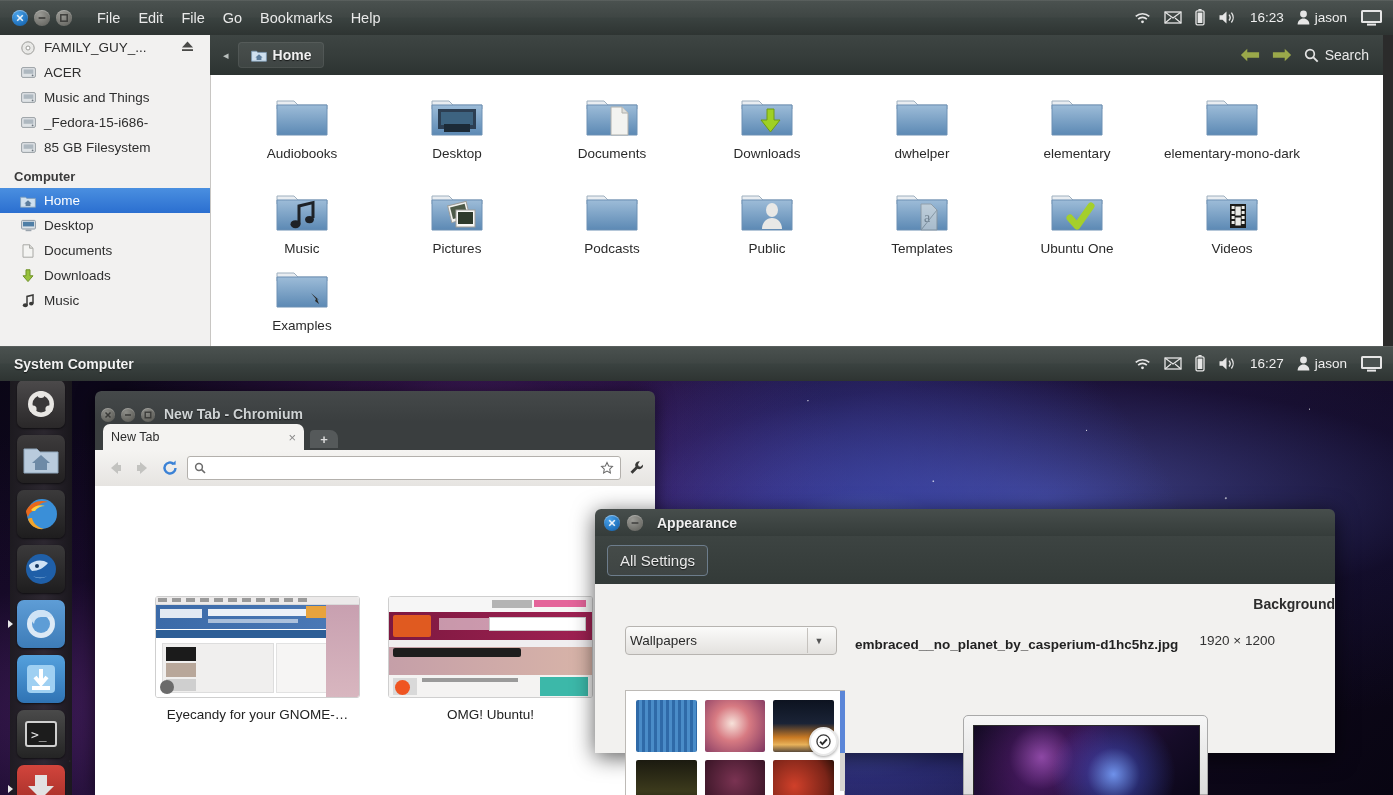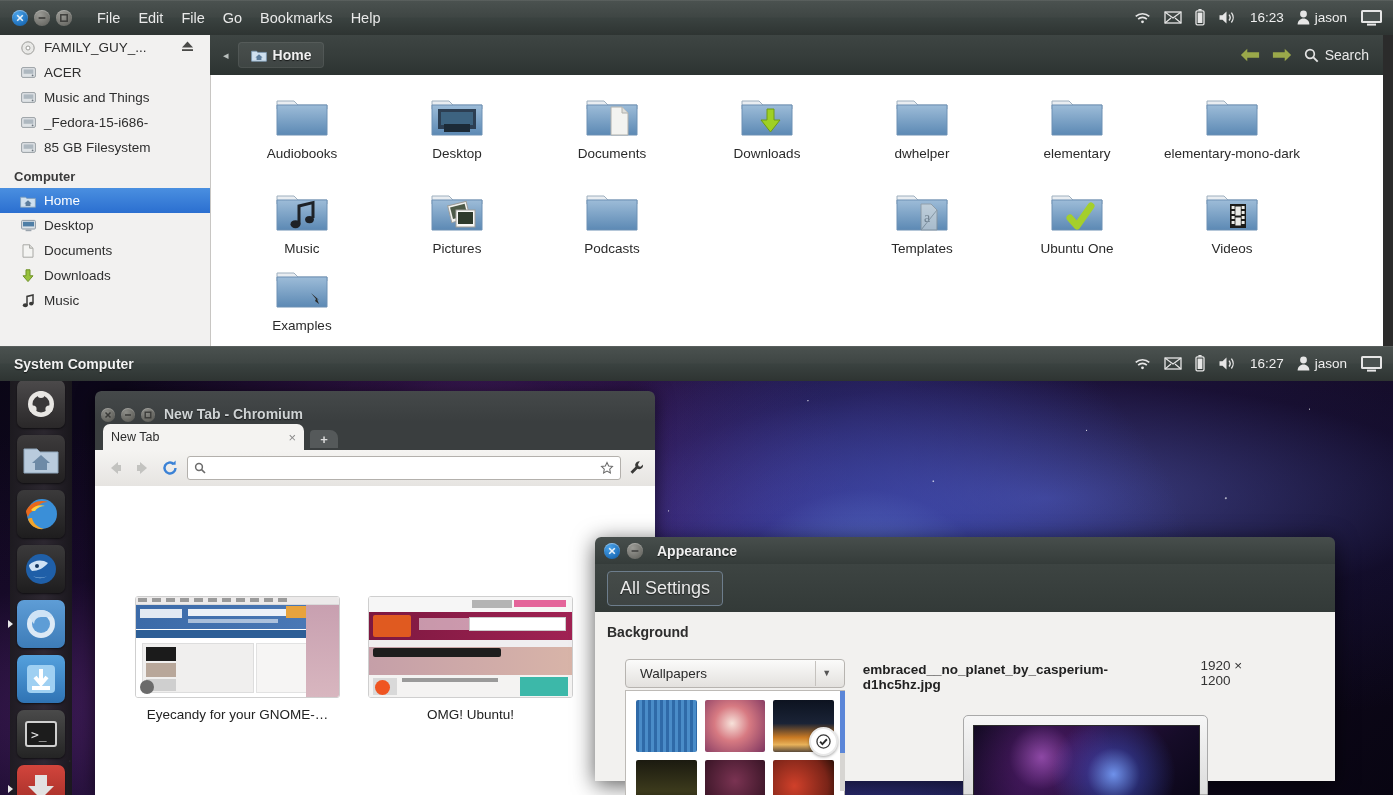--- a/index.html
+++ b/index.html
@@ -123,43 +123,43 @@
     display:flex;align-items:center;padding:0 8px;font-size:12.5px;color:#2c2c2c;}
   .cr-tab .x{margin-left:auto;color:#8a8a8a;font-size:13px;}
   .cr-newtab{width:28px;height:18px;background:#55595a;border-radius:4px 8px 0 0;margin-left:6px;
     display:flex;align-items:center;justify-content:center;color:#dcdcdc;font-size:13px;
     font-weight:bold;margin-bottom:2px;}
   .cr-toolbar{height:36px;background:linear-gradient(to bottom,#f5f4f2,#e6e4e1);
     display:flex;align-items:center;gap:8px;padding:0 10px;border-bottom:1px solid #c9c6c2;}
   .cr-omni{flex:1;height:22px;background:#fff;border:1px solid #b3b0ac;border-radius:3px;
     display:flex;align-items:center;padding:0 6px;gap:6px;}
   .cr-body{position:absolute;left:0;right:0;top:95px;bottom:0;background:#fff;}
-  .thumbs{display:flex;gap:28px;padding:110px 0 0 40px;}
+  .thumbs{display:flex;gap:28px;padding:110px 0 0 60px;}
   .thumb{width:205px;}
   .thumb .shot{width:203px;height:100px;border:1px solid #cfcfcf;border-radius:3px;overflow:hidden;
     background:#fff;position:relative;}
   .thumb .cap{text-align:center;font-size:13.5px;color:#222;margin-top:9px;
     white-space:nowrap;overflow:hidden;text-overflow:ellipsis;}
 
   
-  #appearance{position:absolute;left:595px;top:537px;width:740px;height:244px;z-index:45;
-    border-radius:6px 6px 0 0;overflow:hidden;box-shadow:0 4px 22px rgba(0,0,0,.65);}
+  #appearance{position:absolute;left:595px;top:509px;width:740px;height:244px;z-index:45;
+    border-radius:6px 6px 0 0;overflow:hidden;box-shadow:0 4px 22px rgba(0,0,0,.65);text-align:right;}
   .ap-title{height:27px;background:linear-gradient(to bottom,#474e4c,#353c3a);
     display:flex;align-items:center;gap:7px;padding-left:9px;color:#f0f0f0;font-size:14px;
     font-weight:bold;text-shadow:0 1px 1px rgba(0,0,0,.7);}
   .ap-toolbar{height:48px;background:linear-gradient(to bottom,#3d4442,#333a38);
     display:flex;align-items:center;padding-left:12px;}
   .ap-allset{border:1px solid #6d7d8c;border-radius:4px;background:rgba(255,255,255,.05);
-    color:#eaeaea;font-size:18px;padding:6px 12px;text-shadow:0 1px 1px rgba(0,0,0,.6);}
+    color:#eaeaea;font-size:15px;padding:6px 12px;text-shadow:0 1px 1px rgba(0,0,0,.6);}
   .ap-body{position:absolute;left:0;right:0;top:75px;bottom:0;background:#f2f1ef;padding:12px 0 0 0;}
   .ap-h{font-size:14px;font-weight:bold;color:#2d2d2d;padding-left:12px;}
   .ap-row{display:flex;align-items:center;padding:14px 0 0 30px;gap:18px;}
   .ap-combo{width:200px;height:27px;border:1px solid #b7b4b0;border-radius:4px;
     background:linear-gradient(to bottom,#fbfbfa,#e3e1de);display:flex;align-items:center;
-    padding:0 6px 0 14px;font-size:13.5px;color:#2a2a2a;}
+    padding:0 6px 0 4px;font-size:13.5px;color:#2a2a2a;}
   .ap-combo .arrow{margin-left:auto;width:22px;height:25px;border-left:1px solid #c5c2be;
     display:flex;align-items:center;justify-content:center;color:#555;font-size:9px;}
   .ap-fname{font-size:13.5px;font-weight:bold;color:#222;margin-top:8px;}
   .ap-dim{font-size:13.5px;color:#333;margin-left:auto;margin-right:60px;}
   .ap-grid{position:absolute;left:625px;top:690px;width:218px;height:105px;background:#fff;
     border:1px solid #bdbab6;overflow:hidden;z-index:46;}
   .ap-grid .inner{display:grid;grid-template-columns:repeat(3,1fr);gap:8px;padding:9px 10px;}
   .wp{height:52px;border-radius:2px;position:relative;}
   .wp .check{position:absolute;right:-4px;bottom:-4px;width:25px;height:25px;border-radius:50%;
     background:#fff;border:2px solid #e8e8e8;display:flex;align-items:center;justify-content:center;
@@ -775,20 +775,37 @@
                   <linearGradient id="fg10" x1="0" y1="0" x2="0" y2="1">
                 <stop offset="0" stop-color="#9dbcd8"></stop>
                     <stop offset="1" stop-color="#5c89b4"></stop>
               </linearGradient>
                 </defs>
             </svg>
           </div>
           <div class="lbl">Podcasts</div>
         </div>
 
+        <div class="fitem" style="left:481px;top:105px">
+          <div class="glyph">
+            <svg width="58" height="48" viewBox="0 0 58 48">
+              <path d="M4 8h17l4 4h29v4H4z" fill="#e9edf1" stroke="#9fb0bf"></path>
+              <path d="M4 12h50v30H4z" fill="url(#fg11)" stroke="#6d90b4"></path>
+              <ellipse cx="34" cy="22" rx="6" ry="7" fill="#e8e8e6"></ellipse>
+              <path d="M24 41c0-6.5 4.5-11 10-11s10 4.5 10 11z" fill="#e8e8e6"></path>
+              <defs>
+                  <linearGradient id="fg11" x1="0" y1="0" x2="0" y2="1">
+                <stop offset="0" stop-color="#9dbcd8"></stop>
+                    <stop offset="1" stop-color="#5c89b4"></stop>
+              </linearGradient>
+                </defs>
+            </svg>
+          </div>
+          <div class="lbl">Public</div>
+        </div>
 
         <div class="fitem" style="left:636px;top:105px">
           <div class="glyph">
             <svg width="58" height="48" viewBox="0 0 58 48">
               <path d="M4 8h17l4 4h29v4H4z" fill="#e9edf1" stroke="#9fb0bf"></path>
               <path d="M4 12h50v30H4z" fill="url(#fg12)" stroke="#6d90b4"></path>
               <g opacity=".55">
                 <path d="M28 16h10l6 6v20H28z" fill="#e4e4e0" stroke="#8e8e8a"></path>
                 <text x="31" y="34" font-size="14" fill="#6a6a66" font-family="'Liberation Serif',serif">a</text>
                 <path d="M28 42L44 22" stroke="#8e8e8a"></path>

